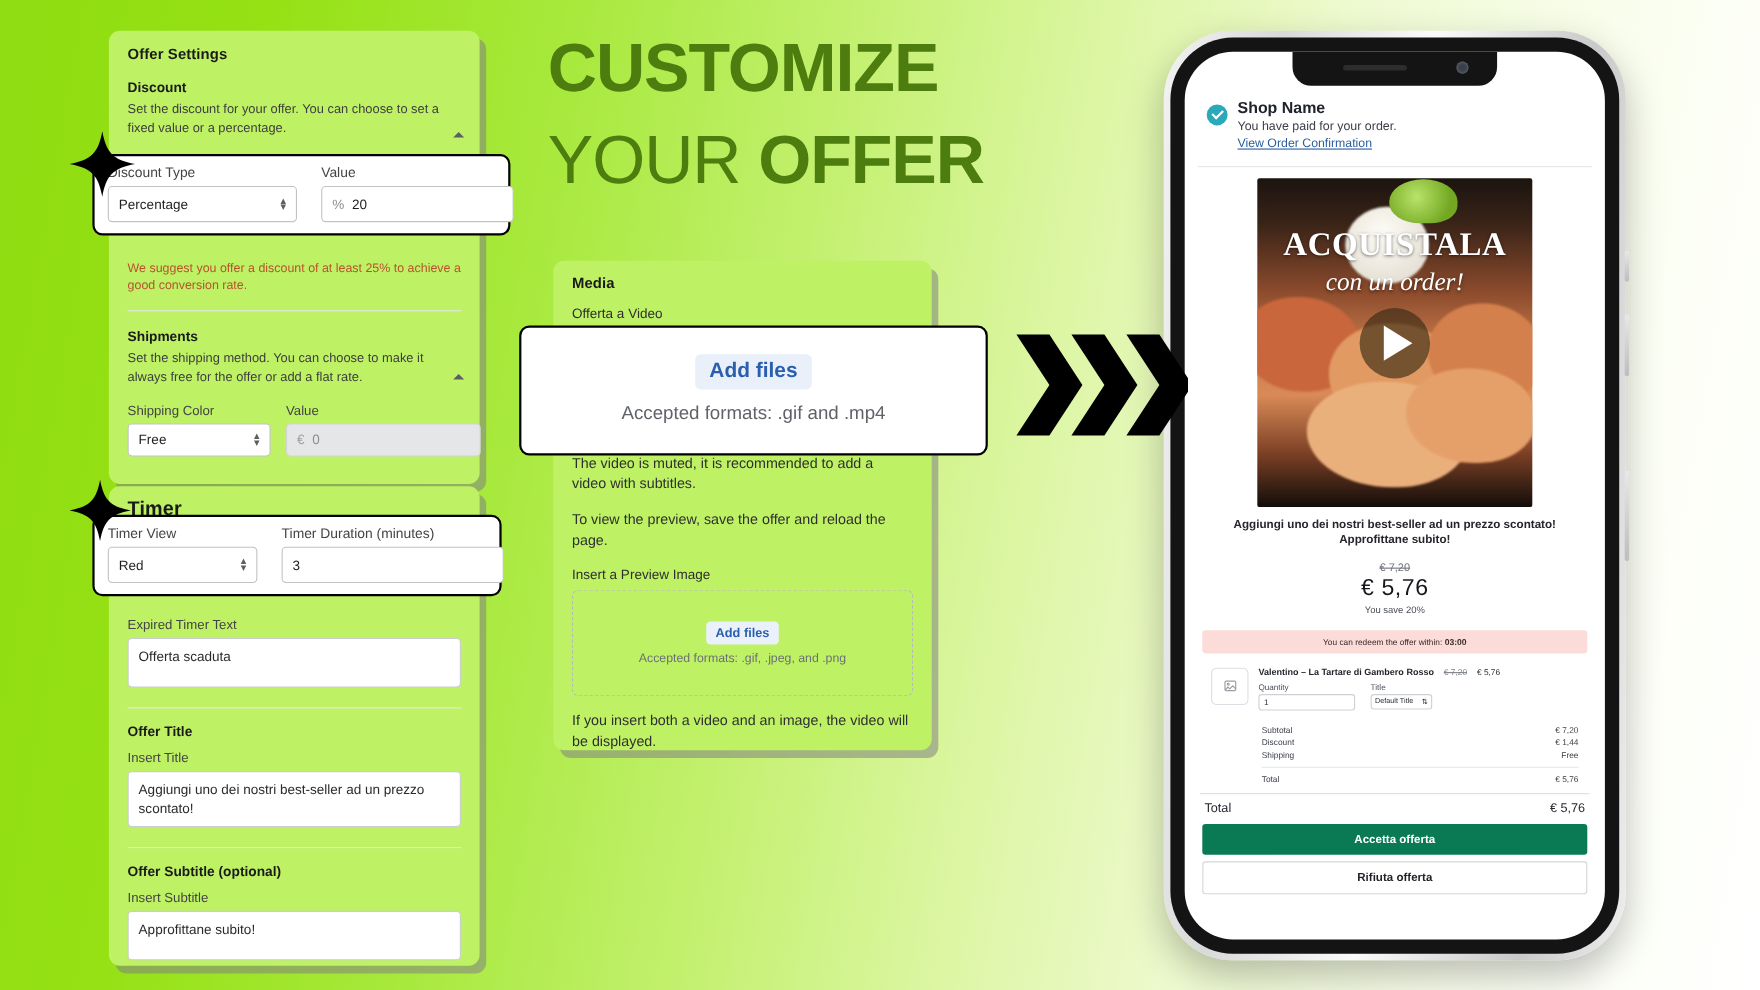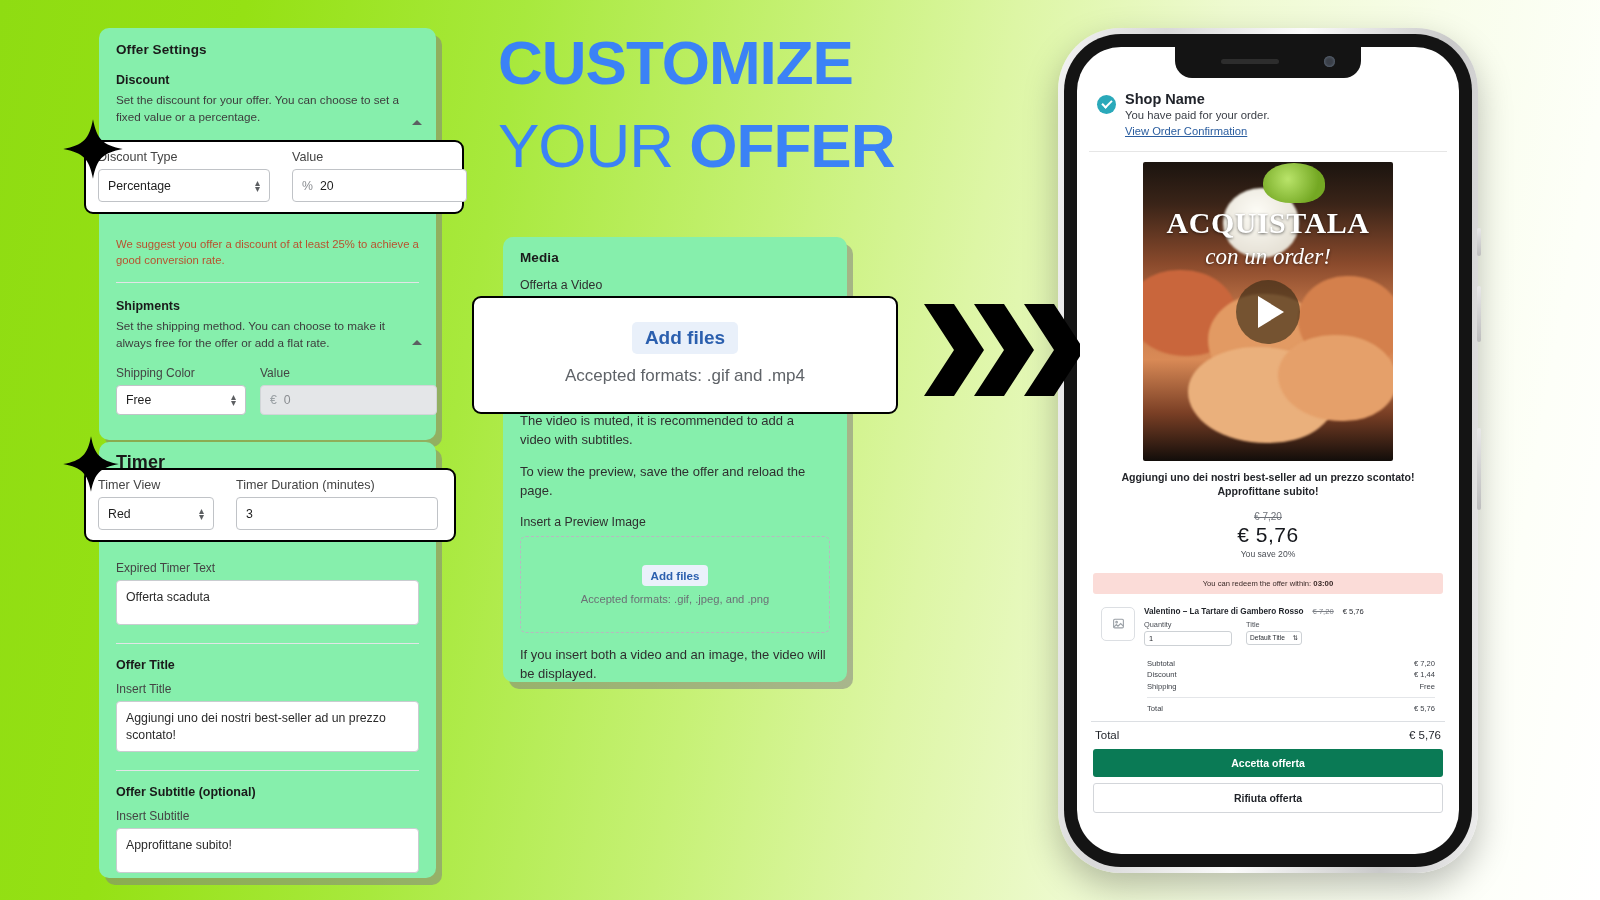--- a/index.html
+++ b/index.html
@@ -9,21 +9,21 @@
     background: linear-gradient(100deg,
         #8fdc12 0%, #95e114 14%, #a8e93d 30%,
         #c6f175 46%, #ddf6a5 58%, #eefad0 70%,
         #f8fdea 82%, #fdfff8 92%, #ffffff 100%);
     position: relative;
   }
 
   
   .card {
     position: absolute;
-    background: #86efac;
+    background: #bef264;
     border-radius: 10px;
     box-shadow: 6px 7px 0 rgba(130,130,130,.55);
   }
 
   
   #offer-settings-card { left: 99px; top: 28px; width: 337px; height: 412px; }
   #timer-card { left: 99px; top: 442px; width: 337px; height: 436px; }
 
   .card-inner { padding: 14px 17px 0 17px; position: relative; height: 100%; }
 
@@ -67,21 +67,21 @@
   #callout-discount { left: 84px; top: 140px; width: 380px; }
   #callout-timer { left: 84px; top: 468px; width: 372px; }
   #callout-media { left: 472px; top: 296px; width: 426px; height: 118px;
                    display: flex; flex-direction: column; align-items: center; justify-content: center; }
 
   
   .sparkle { position: absolute; z-index: 25; }
 
   
   #headline { position: absolute; left: 498px; top: 28px; width: 470px; z-index: 5; }
-  .hl-line { font-size: 62px; line-height: 1.12; color: #3b82f6; letter-spacing: -1px; }
+  .hl-line { font-size: 62px; line-height: 1.12; color: #4d7c0f; letter-spacing: -1px; }
   .hl-line .bold { font-weight: bold; }
   .hl-line .light { font-weight: normal; }
   #hl2 { margin-top: 14px; }
 
   
   #media-card { left: 503px; top: 237px; width: 344px; height: 445px; }
   .dropzone {
     border: 1.5px dashed #b6babe; border-radius: 6px; margin-top: 7px;
     height: 97px; display: flex; flex-direction: column;
     align-items: center; justify-content: center; gap: 7px;
@@ -293,21 +293,21 @@
         <span>20</span>
       </div>
     </div>
   </div>
 </div>
 
 <div class="callout" id="callout-timer">
   <div style="display:flex; gap:22px;">
     <div>
       <span class="field-lbl" style="font-size:12.6px;">Timer View</span>
-      <div class="sel" style="width:116px; height:33px;">
+      <div class="sel" style="width:136px; height:33px;">
         <span>Red</span>
         <span class="stepper">▴<br>▾</span>
       </div>
     </div>
     <div>
       <span class="field-lbl" style="font-size:12.6px;">Timer Duration (minutes)</span>
       <div class="inp" style="width:202px; height:33px;">
         <span>3</span>
       </div>
     </div>

